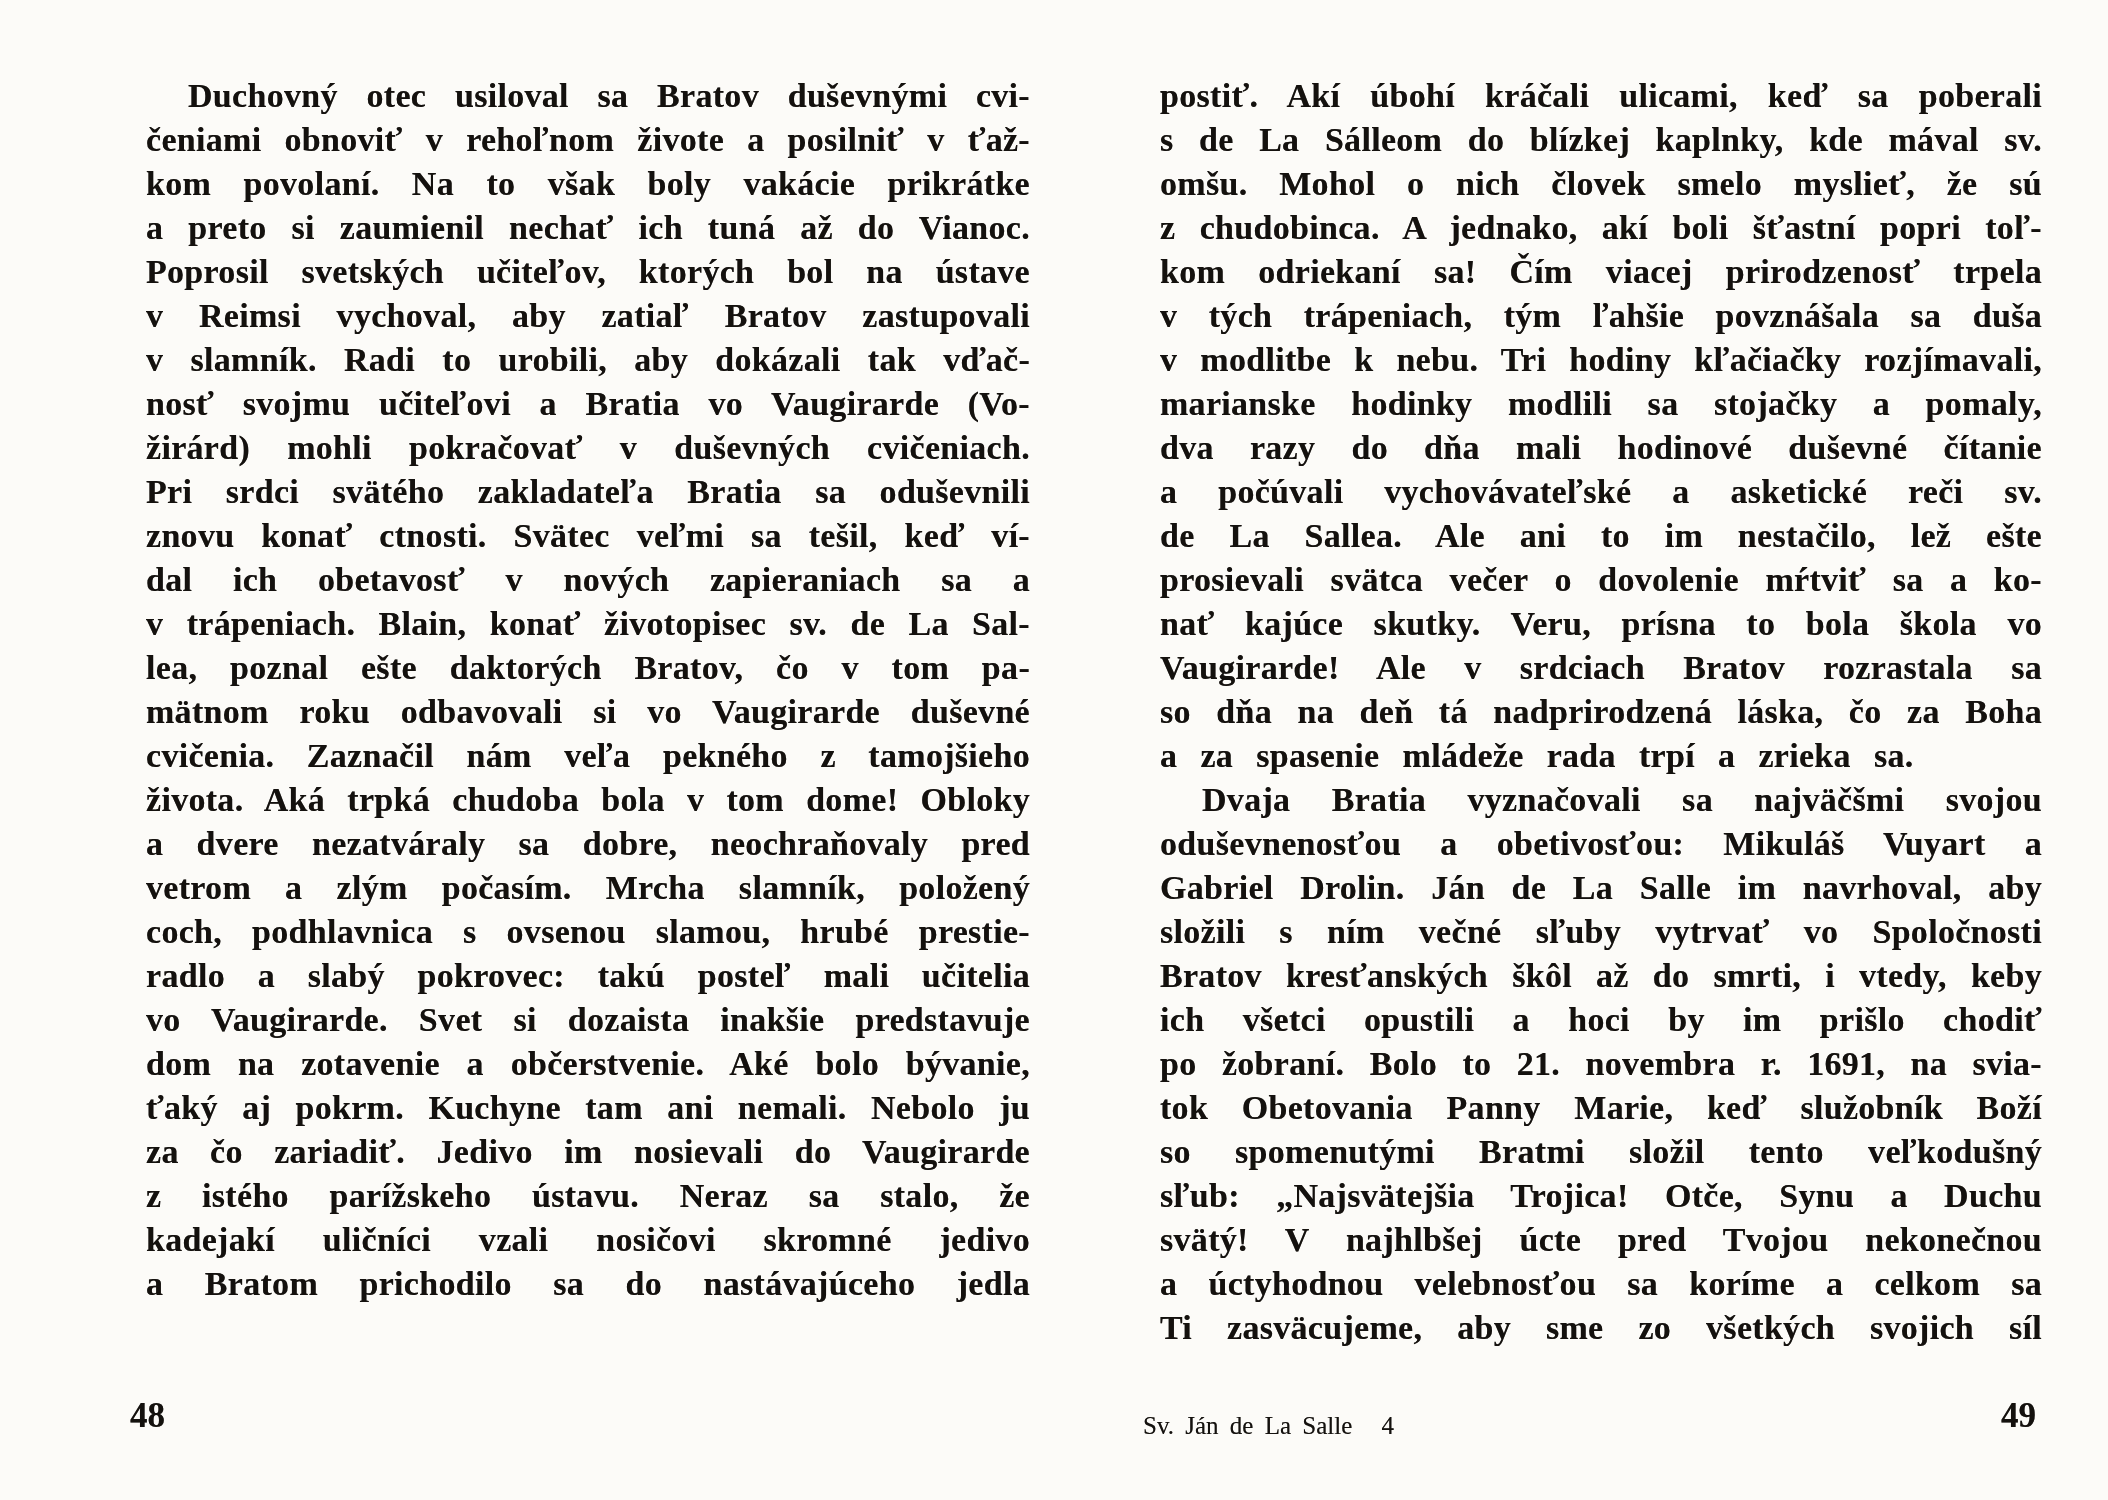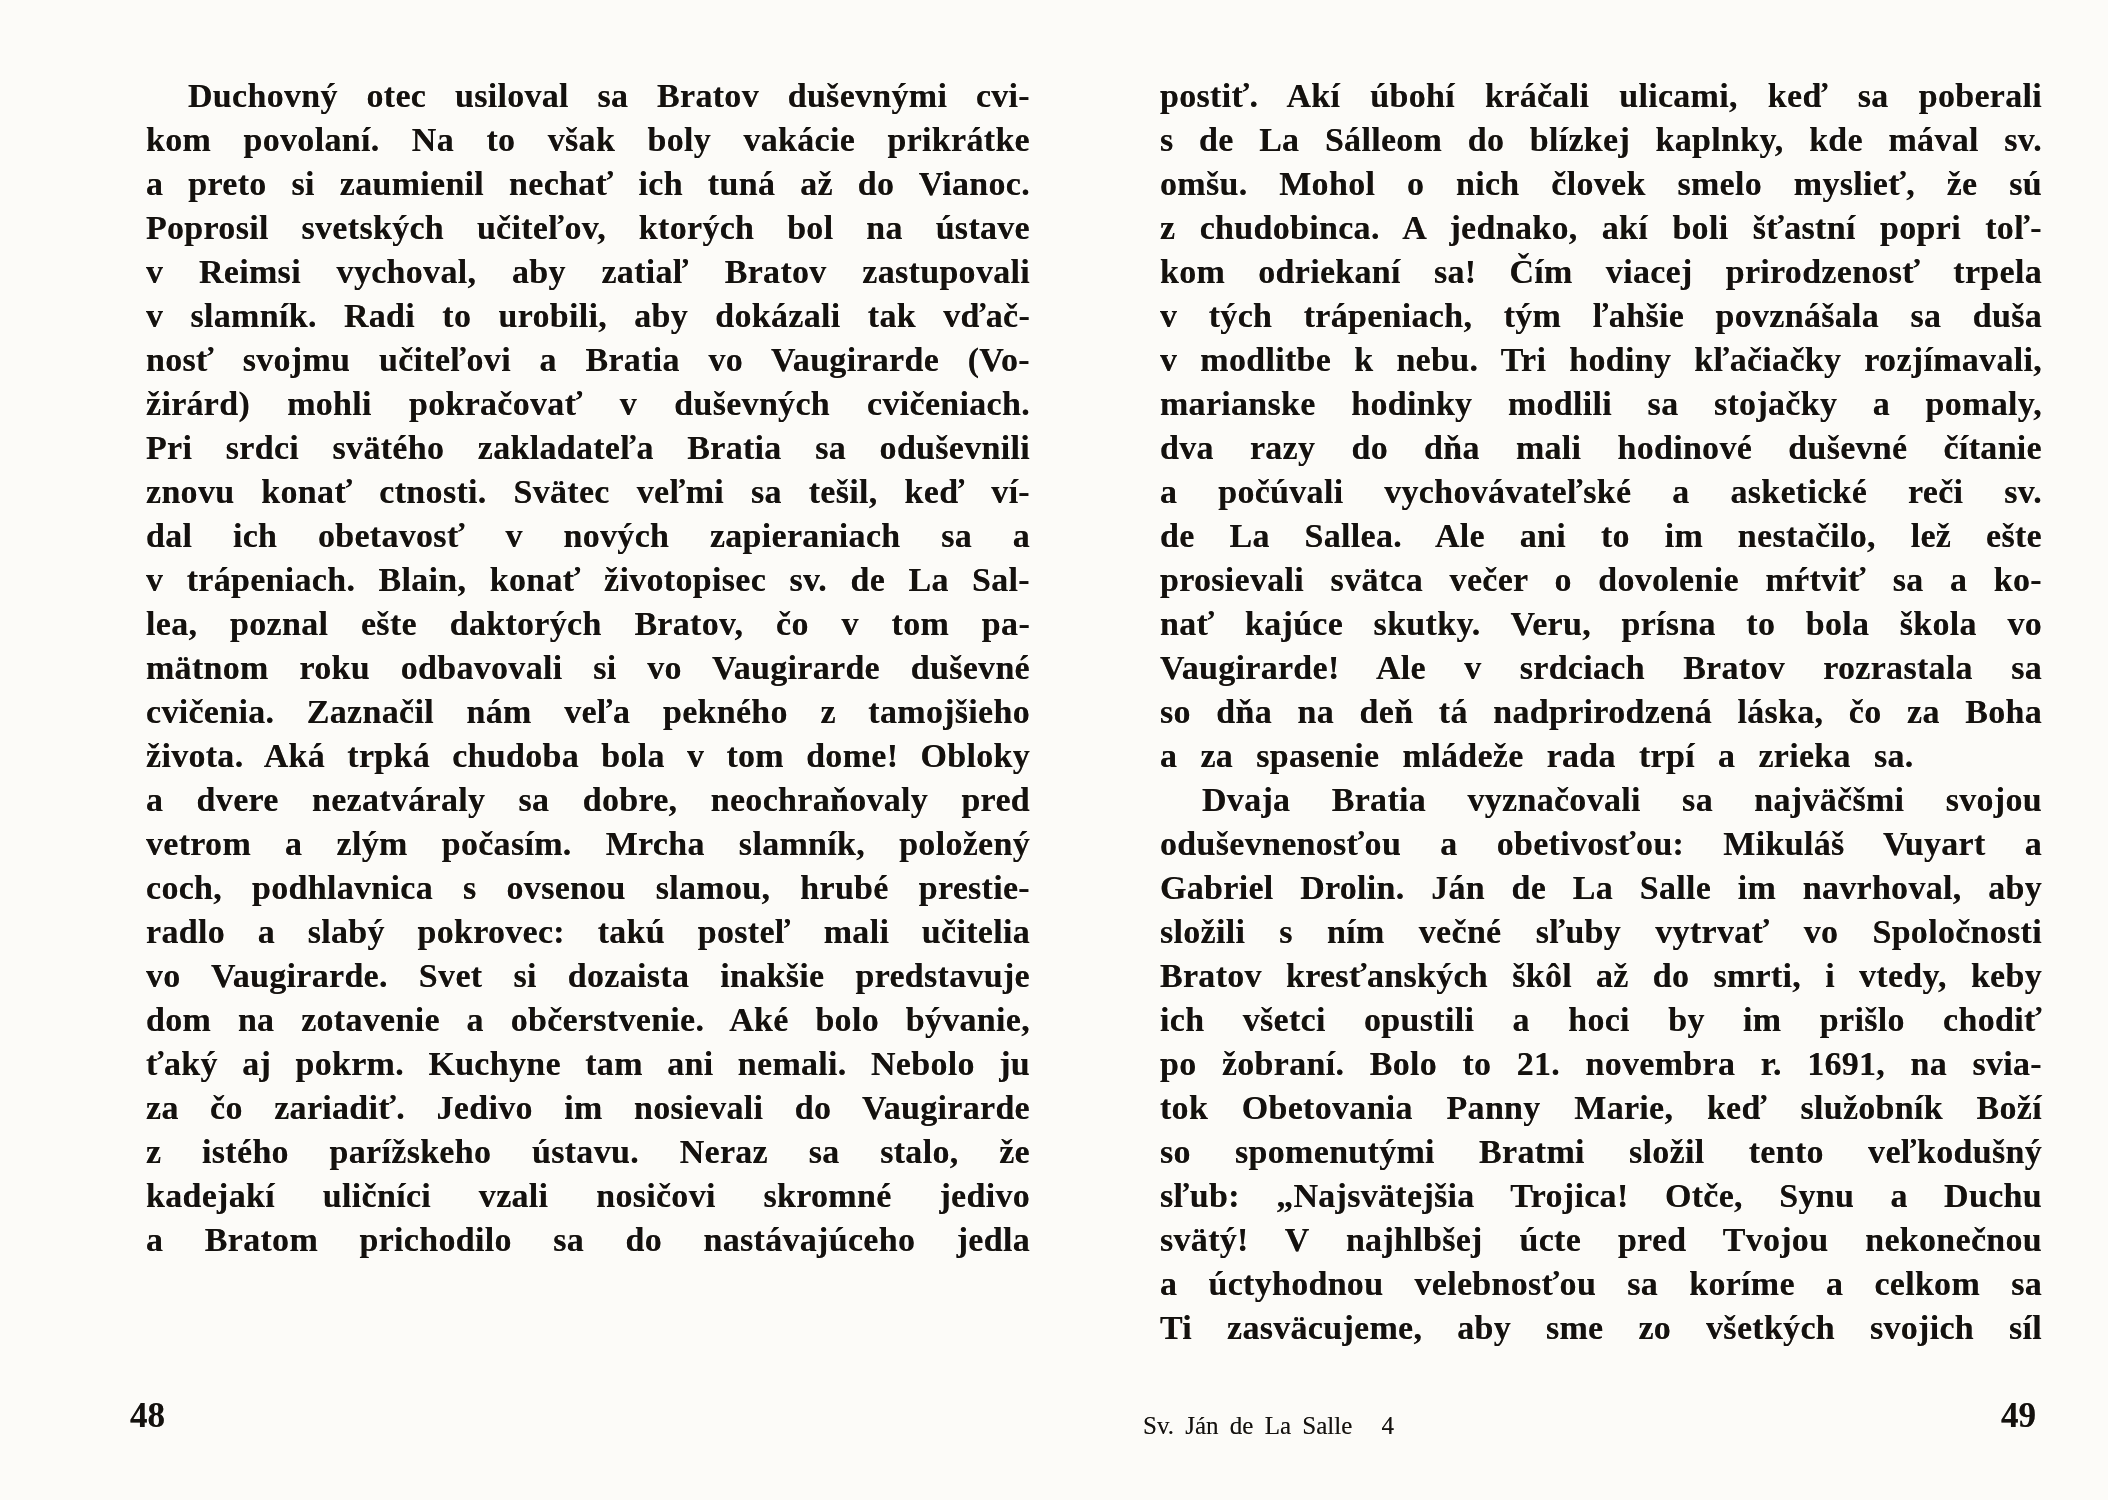--- a/index.html
+++ b/index.html
@@ -70,20 +70,21 @@
   .footer-sig .sig-num { margin-left: 18px; }
 </style>
 </head>
 <body>
 
 <main class="spread">
 
   <section class="page left">
     <div class="text-block">
         <div class="line indent">Duchovný otec usiloval sa Bratov duševnými cvi-</div>
+        <div class="line">čeniami obnoviť v rehoľnom živote a posilniť v ťaž-</div>
         <div class="line">kom povolaní. Na to však boly vakácie prikrátke</div>
         <div class="line">a preto si zaumienil nechať ich tuná až do Vianoc.</div>
         <div class="line">Poprosil svetských učiteľov, ktorých bol na ústave</div>
         <div class="line">v Reimsi vychoval, aby zatiaľ Bratov zastupovali</div>
         <div class="line">v slamník. Radi to urobili, aby dokázali tak vďač-</div>
         <div class="line">nosť svojmu učiteľovi a Bratia vo Vaugirarde (Vo-</div>
         <div class="line">žirárd) mohli pokračovať v duševných cvičeniach.</div>
         <div class="line">Pri srdci svätého zakladateľa Bratia sa oduševnili</div>
         <div class="line">znovu konať ctnosti. Svätec veľmi sa tešil, keď ví-</div>
         <div class="line">dal ich obetavosť v nových zapieraniach sa a</div>

